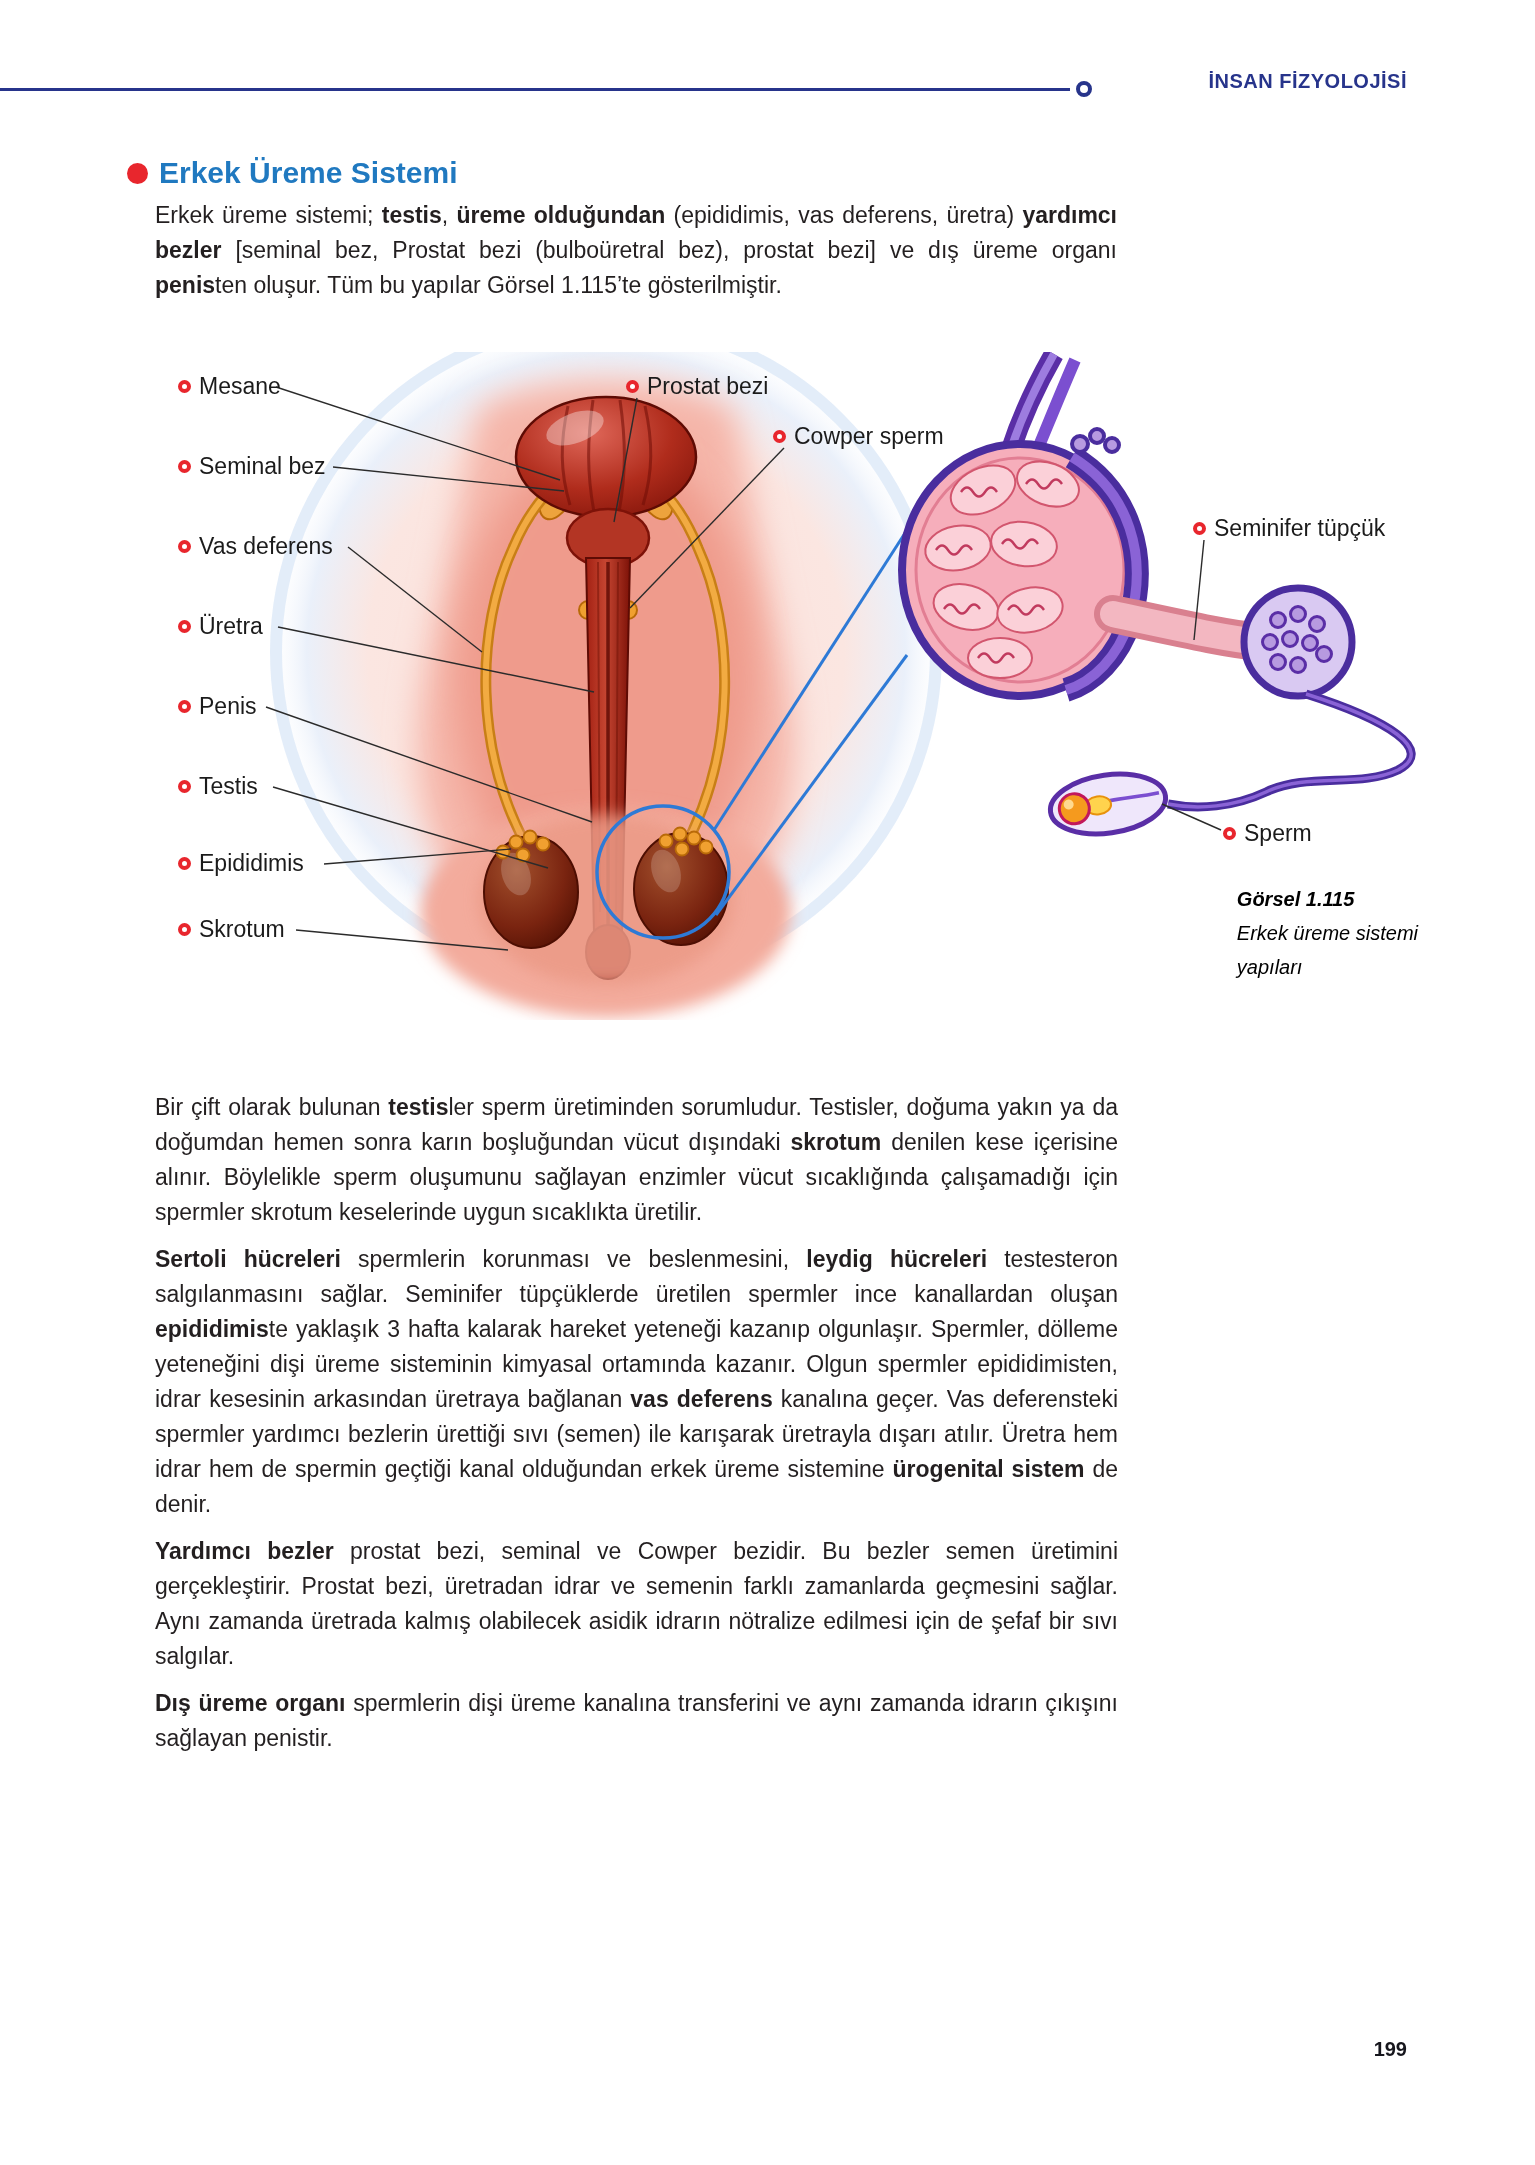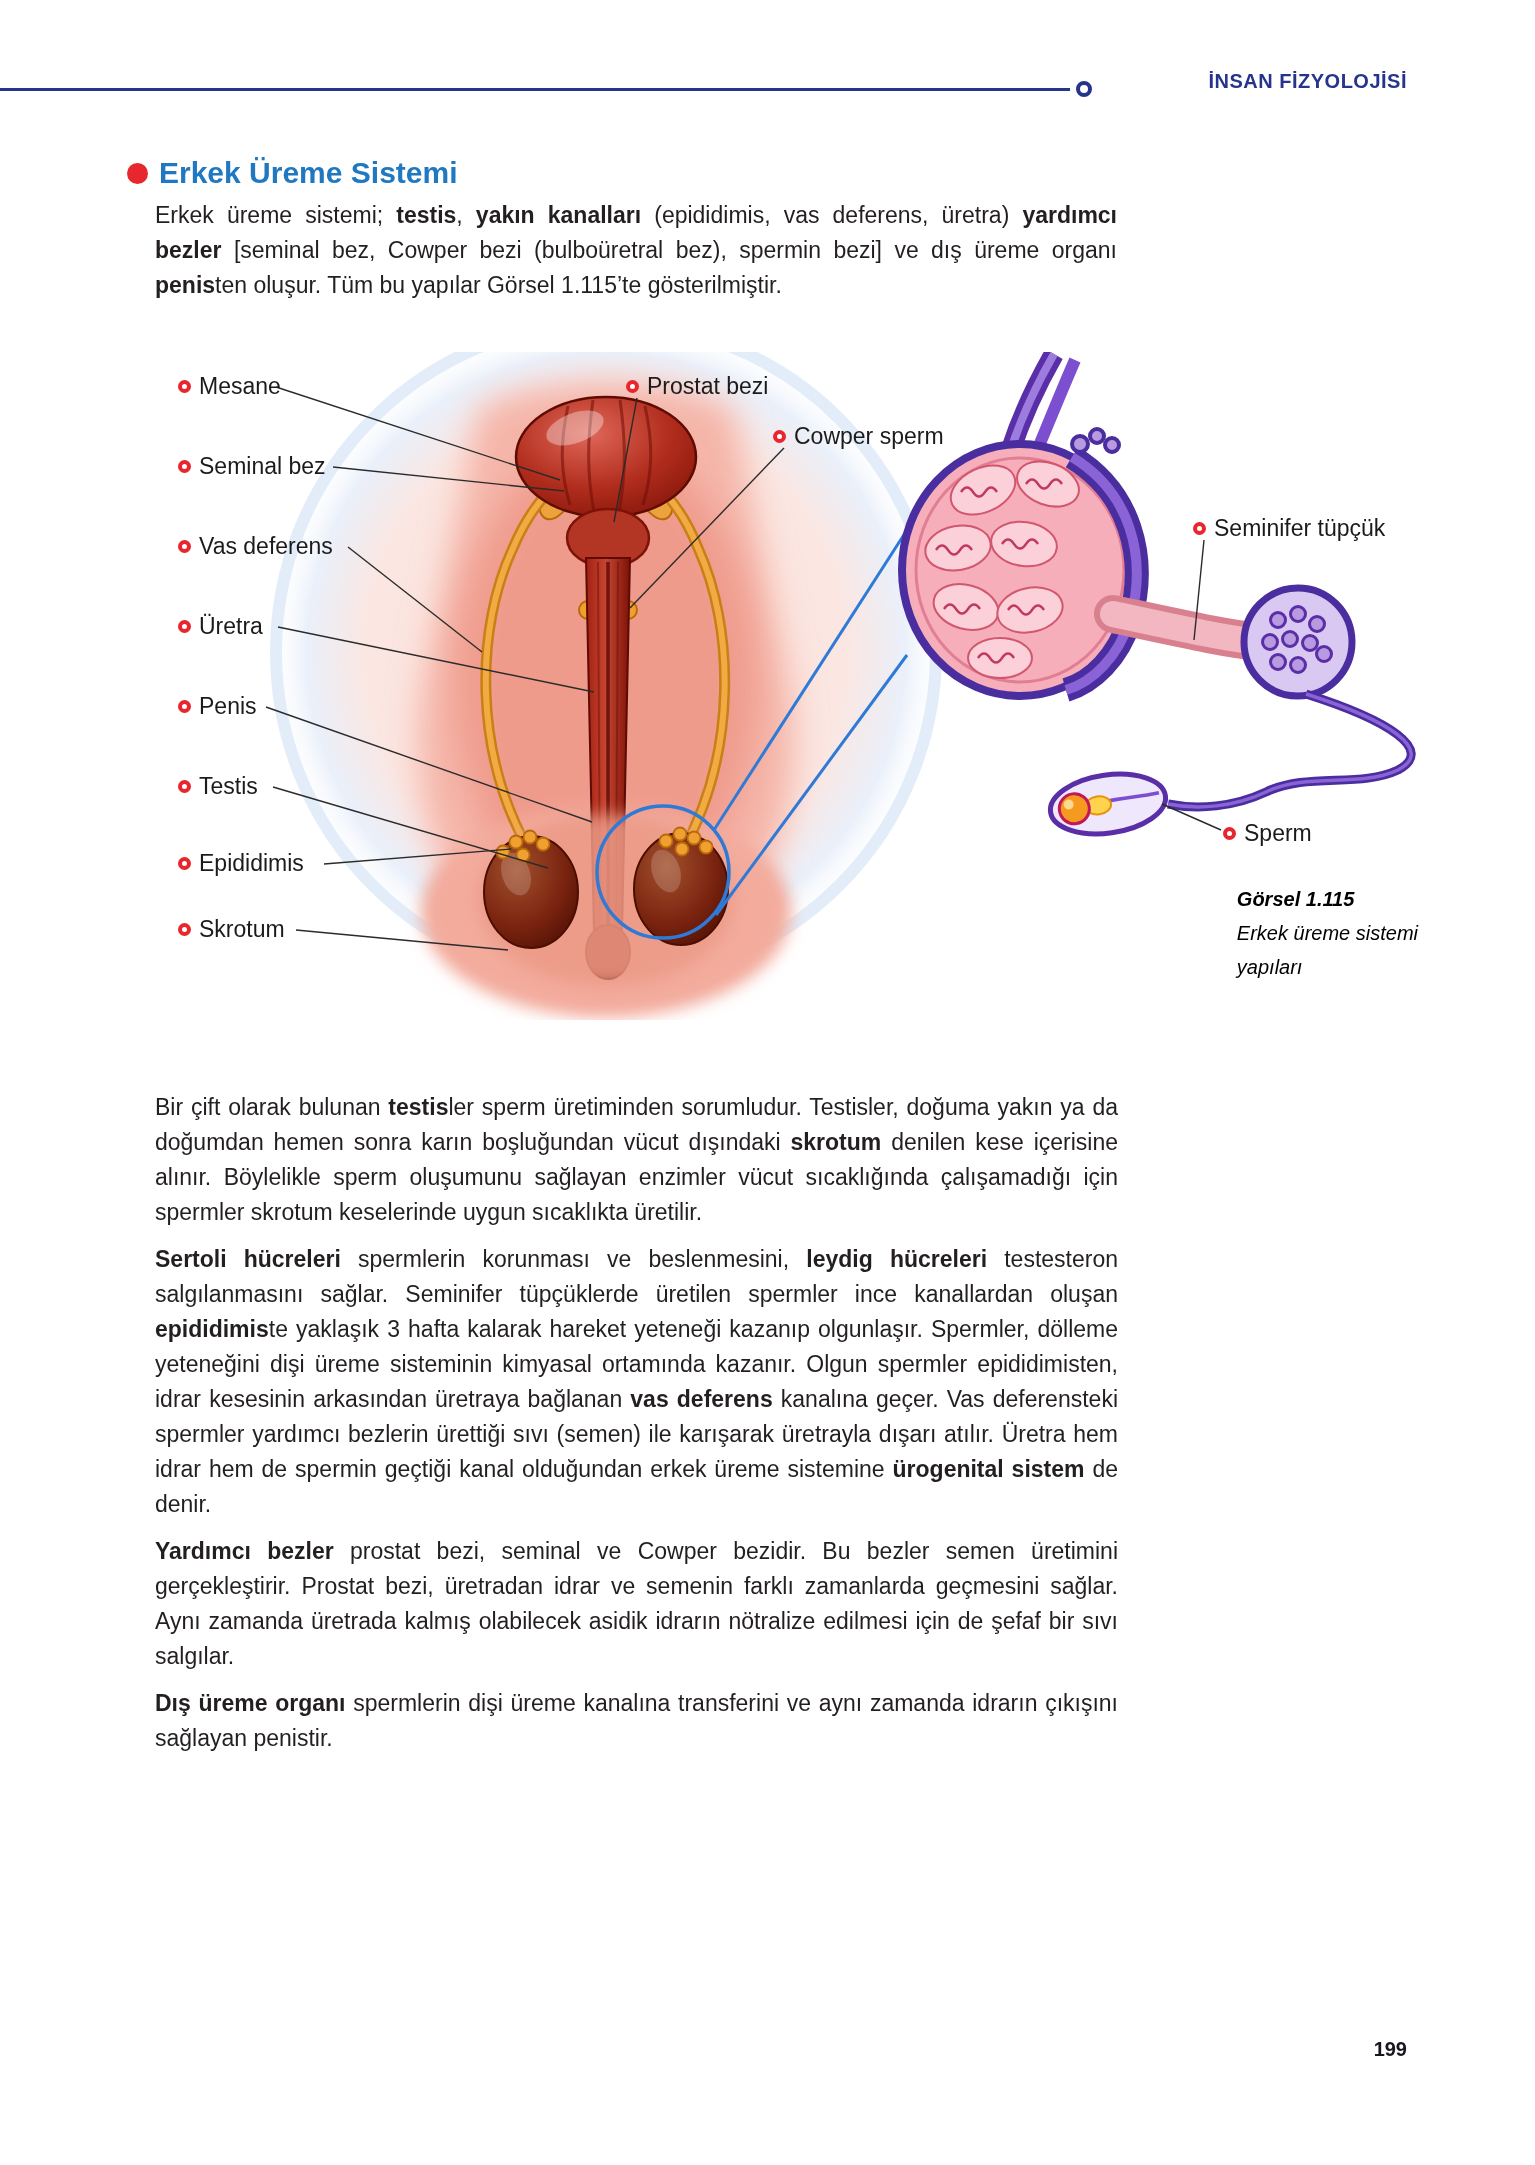--- a/index.html
+++ b/index.html
@@ -47,21 +47,21 @@
 
   <div class="header-rule"></div>
   <span class="rule-dot"></span>
   <h1 class="chapter-title">İNSAN FİZYOLOJİSİ</h1>
 
   <div class="title-row">
     <span class="bullet"></span>
     <h2 class="section-title">Erkek Üreme Sistemi</h2>
   </div>
 
-  <p class="intro"><span>Erkek üreme sistemi; </span><b>testis</b><span>, </span><b>yakın kanalları</b><span> (epididimis, vas deferens, üretra) </span><b>yardımcı bezler</b><span> [seminal bez, Cowper bezi (bulboüretral bez), spermin bezi] ve dış üreme organı </span><b>penis</b><span>ten oluşur. Tüm bu yapılar Görsel 1.115’te gösterilmiştir.</span></p>
+  <p class="intro"><span>Erkek üreme sistemi; </span><b>testis</b><span>, </span><b>üreme olduğundan</b><span> (epididimis, vas deferens, üretra) </span><b>yardımcı bezler</b><span> [seminal bez, Prostat bezi (bulboüretral bez), prostat bezi] ve dış üreme organı </span><b>penis</b><span>ten oluşur. Tüm bu yapılar Görsel 1.115’te gösterilmiştir.</span></p>
 
   <figure class="diagram">
     <svg viewBox="0 0 1535 668" width="1535" height="668">
       <defs>
         <radialGradient id="glowG" cx="50%" cy="50%" r="50%">
           <stop offset="0%" stop-color="#fbe0da"></stop>
           <stop offset="70%" stop-color="#fbe6e1"></stop>
           <stop offset="88%" stop-color="#eaf0fa"></stop>
           <stop offset="100%" stop-color="#ffffff" stop-opacity="0"></stop>
         </radialGradient>

